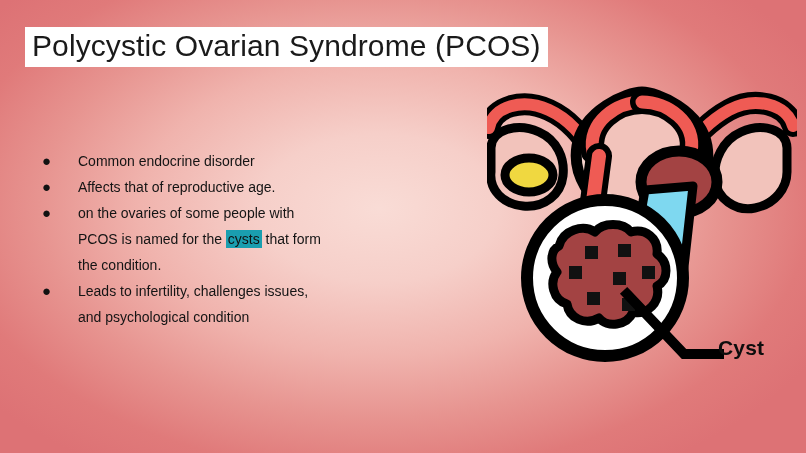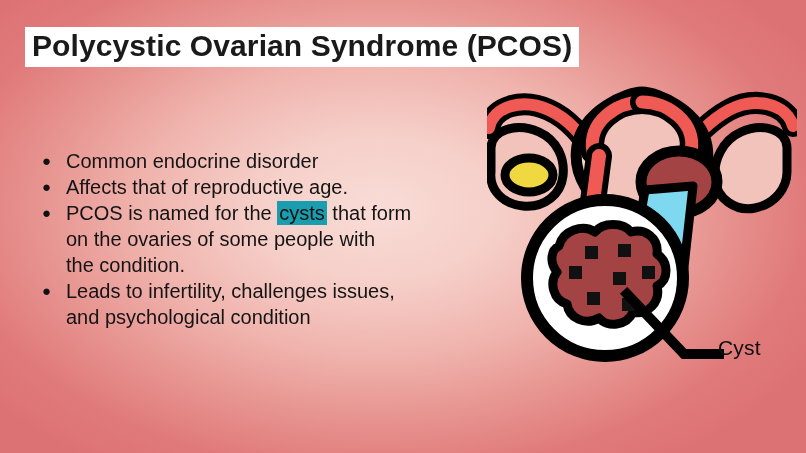--- a/index.html
+++ b/index.html
@@ -27,21 +27,21 @@
   #title-band {
     position: absolute;
     left: 25px;
     top: 27px;
     padding: 2px 7px 4px 7px;
     background: #ffffff;
     white-space: nowrap;
   }
   #title-text {
     font-size: 30px;
-    font-weight: 700;
+    font-weight: 400;
     color: #1a1a1a;
     letter-spacing: 0.1px;
     line-height: 34px;
   }
 
   
   #bullets {
     position: absolute;
     left: 36px;
     top: 148px;
@@ -57,23 +57,24 @@
     flex: 0 0 30px;
     font-size: 15px;
     line-height: 26px;
     color: #121212;
     text-align: left;
     padding-left: 6px;
     box-sizing: border-box;
   }
   .bullet-body {
     flex: 1 1 auto;
-    font-size: 20px;
+    font-size: 14px;
     line-height: 26px;
     color: #141414;
+    margin-left: 12px;
   }
   .bullet-line {
     display: block;
     white-space: nowrap;
   }
   .hl {
     background: #1a9eaf;
     color: #111111;
     padding: 1px 2px;
   }
@@ -86,21 +87,21 @@
     width: 310px;
     height: 300px;
   }
   #figure svg { display: block; }
 
   #cyst-label {
     position: absolute;
     left: 718px;
     top: 336px;
     font-size: 21px;
-    font-weight: 400;
+    font-weight: 700;
     color: #0d0d0d;
     letter-spacing: 0.2px;
   }
 </style>
 </head>
 <body>
 
 <div id="slide">
 
   <div id="title-band">
@@ -123,24 +124,24 @@
       <div class="bullet-body">
         <span class="bullet-line">
           <span>Affects that of reproductive age.</span>
         </span>
       </div>
     </div>
 
     <div class="bullet-row">
       <div class="bullet-dot">●</div>
       <div class="bullet-body">
+        <span class="bullet-line">
+          <span>on the ovaries of some people with</span>
+        </span>
         <span class="bullet-line"><span>PCOS is named for the </span><span class="hl">cysts</span><span> that form</span></span>
-        <span class="bullet-line">
-          <span>on the ovaries of some people with</span>
-        </span>
         <span class="bullet-line">
           <span>the condition.</span>
         </span>
       </div>
     </div>
 
     <div class="bullet-row">
       <div class="bullet-dot">●</div>
       <div class="bullet-body">
         <span class="bullet-line">

